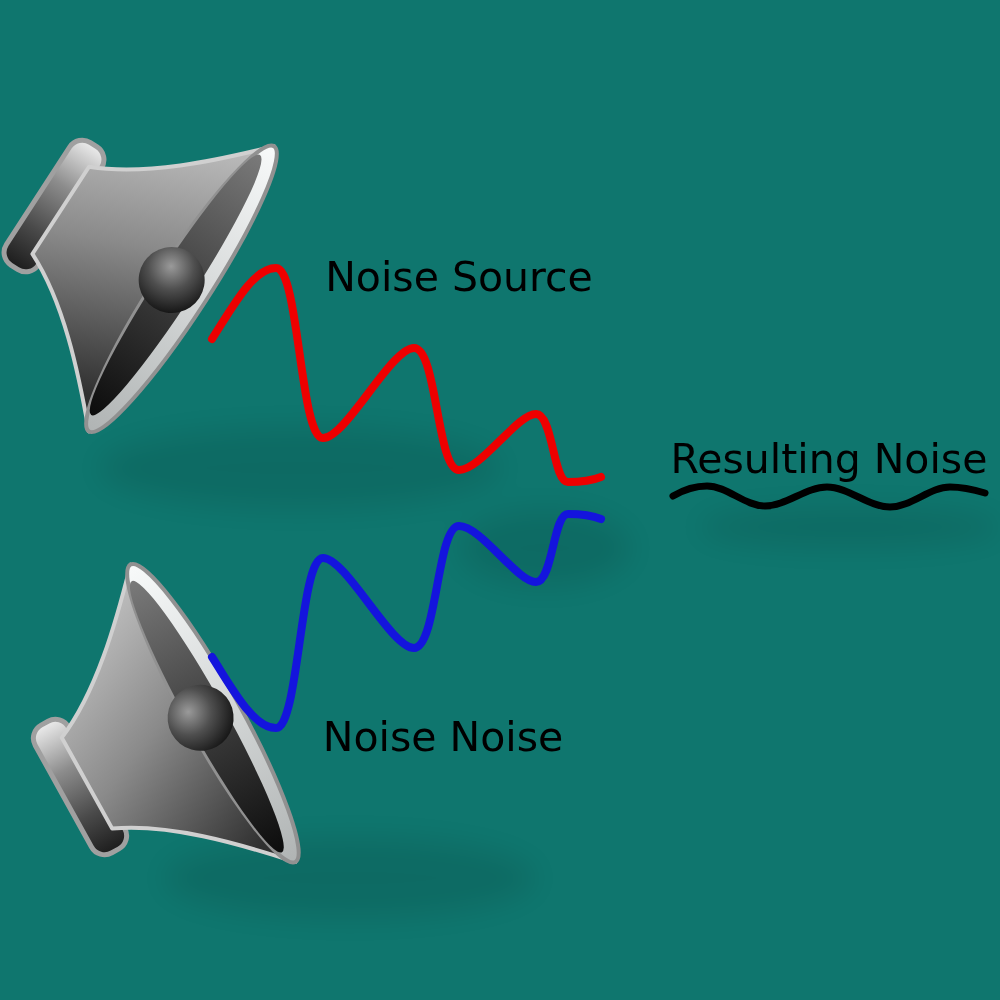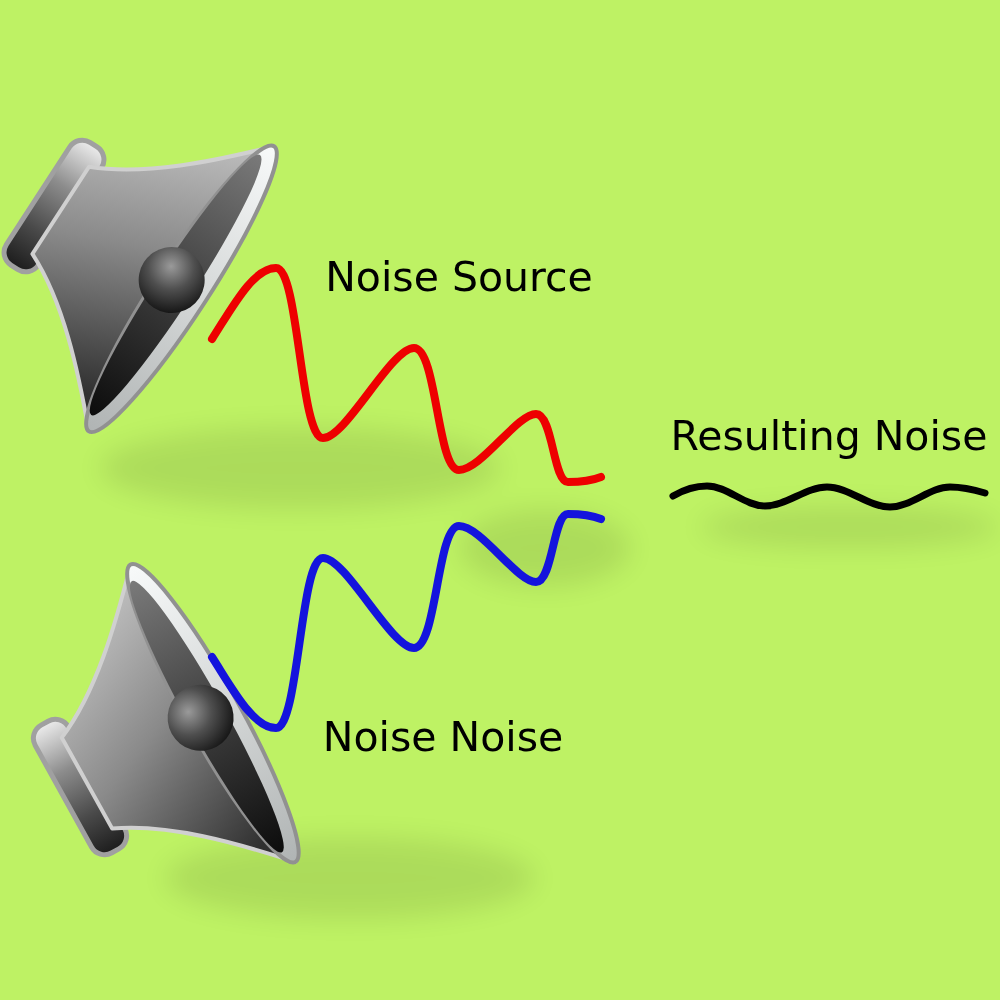--- a/index.html
+++ b/index.html
@@ -1,34 +1,34 @@
 <!DOCTYPE html>
 <html><head>
 <meta charset="utf-8">
 <style>
   html, body { margin: 0; padding: 0; }
   body { background: #ffffff; font-family: "DejaVu Sans", "Liberation Sans", sans-serif; }
   .canvas {
     position: relative;
     width: 1000px;
     height: 1000px;
-    background: #bef264;
+    background: #0f766e;
     overflow: hidden;
   }
   .canvas > svg { position: absolute; left: 0; top: 0; }
   .wave-label {
     position: absolute;
     transform: translate(-50%, -50%);
     font-size: 41px;
     color: #000000;
     white-space: nowrap;
     letter-spacing: 0px;
   }
   .label-noise-source   { left: 459px; top: 277px; }
-  .label-resulting-noise{ left: 829px; top: 436px; }
+  .label-resulting-noise{ left: 829px; top: 459px; }
   .label-anti-noise     { left: 443px; top: 737px; }
 </style>
 </head>
 <body>
 
 <div class="canvas">
 
   <svg width="1000" height="1000" viewBox="0 0 1000 1000">
     <defs>
       <filter id="soft" x="-60%" y="-60%" width="220%" height="220%">

